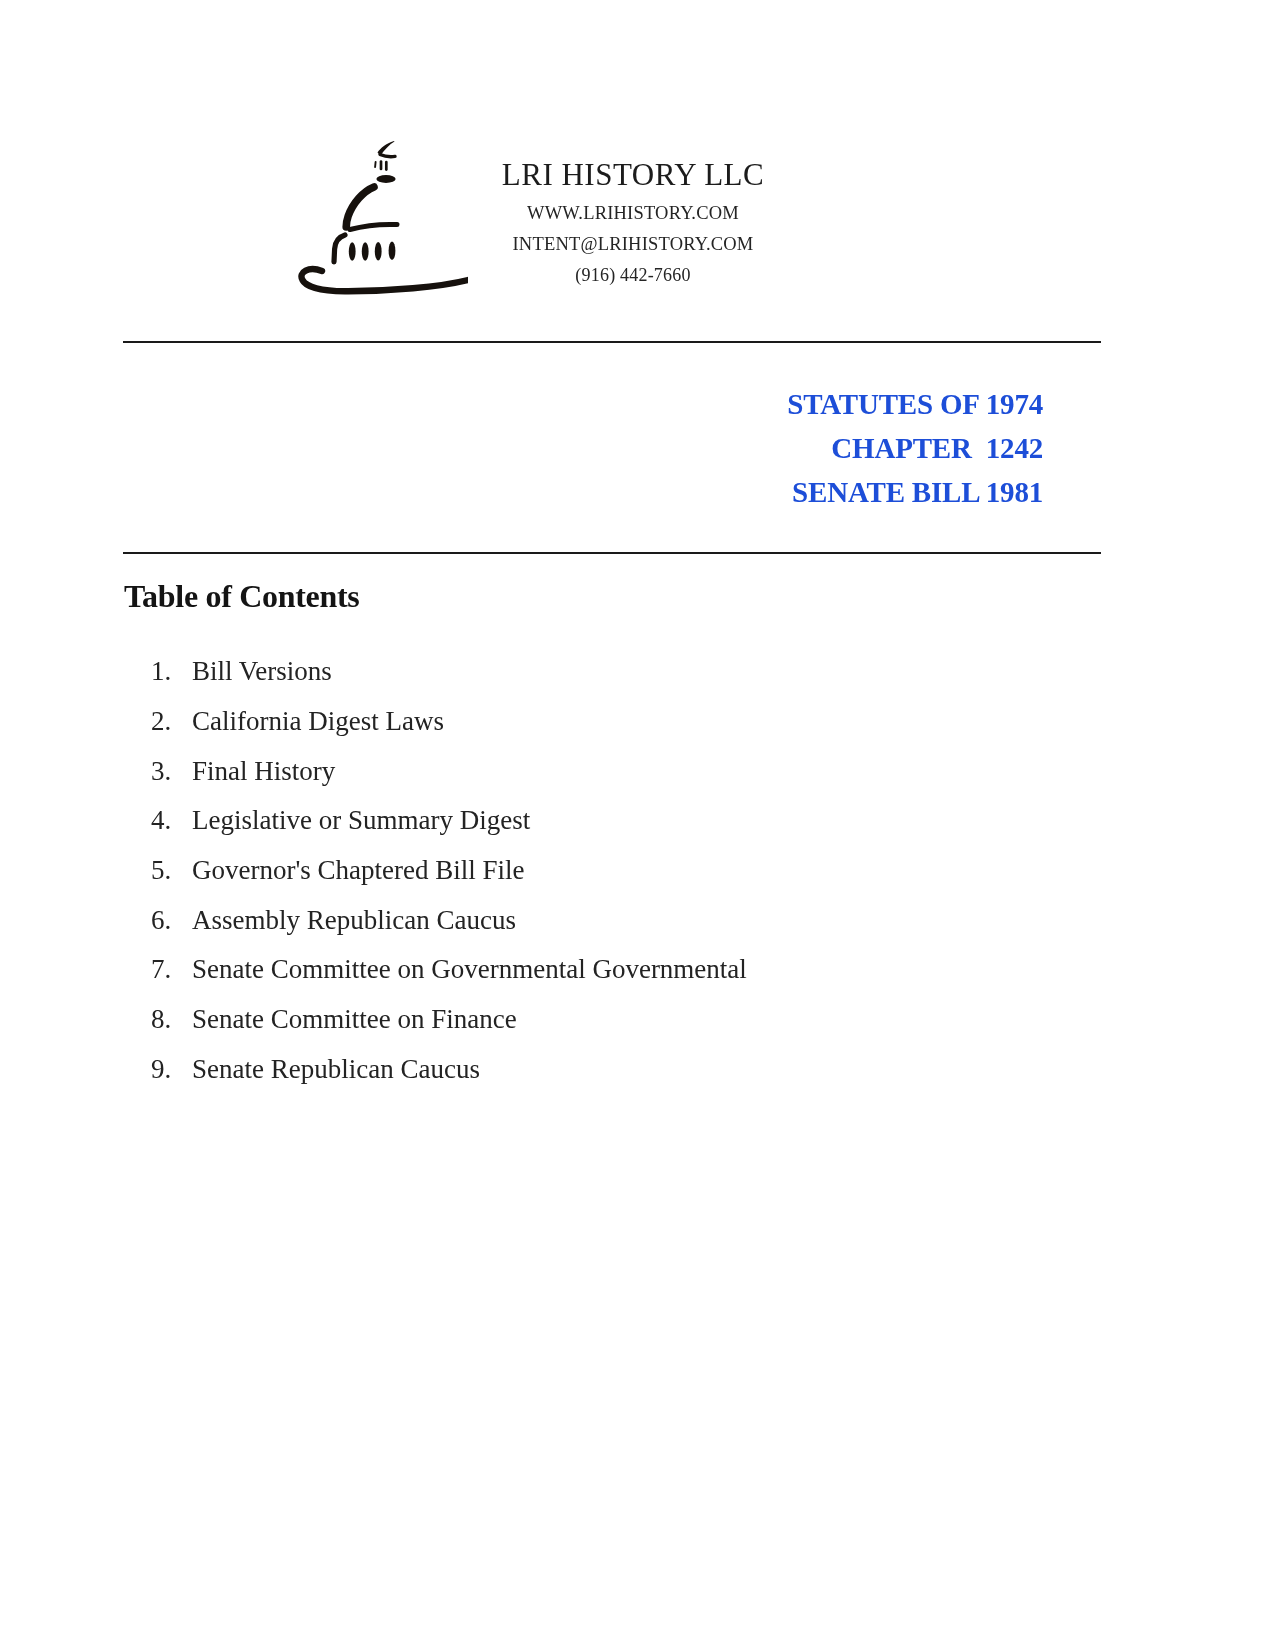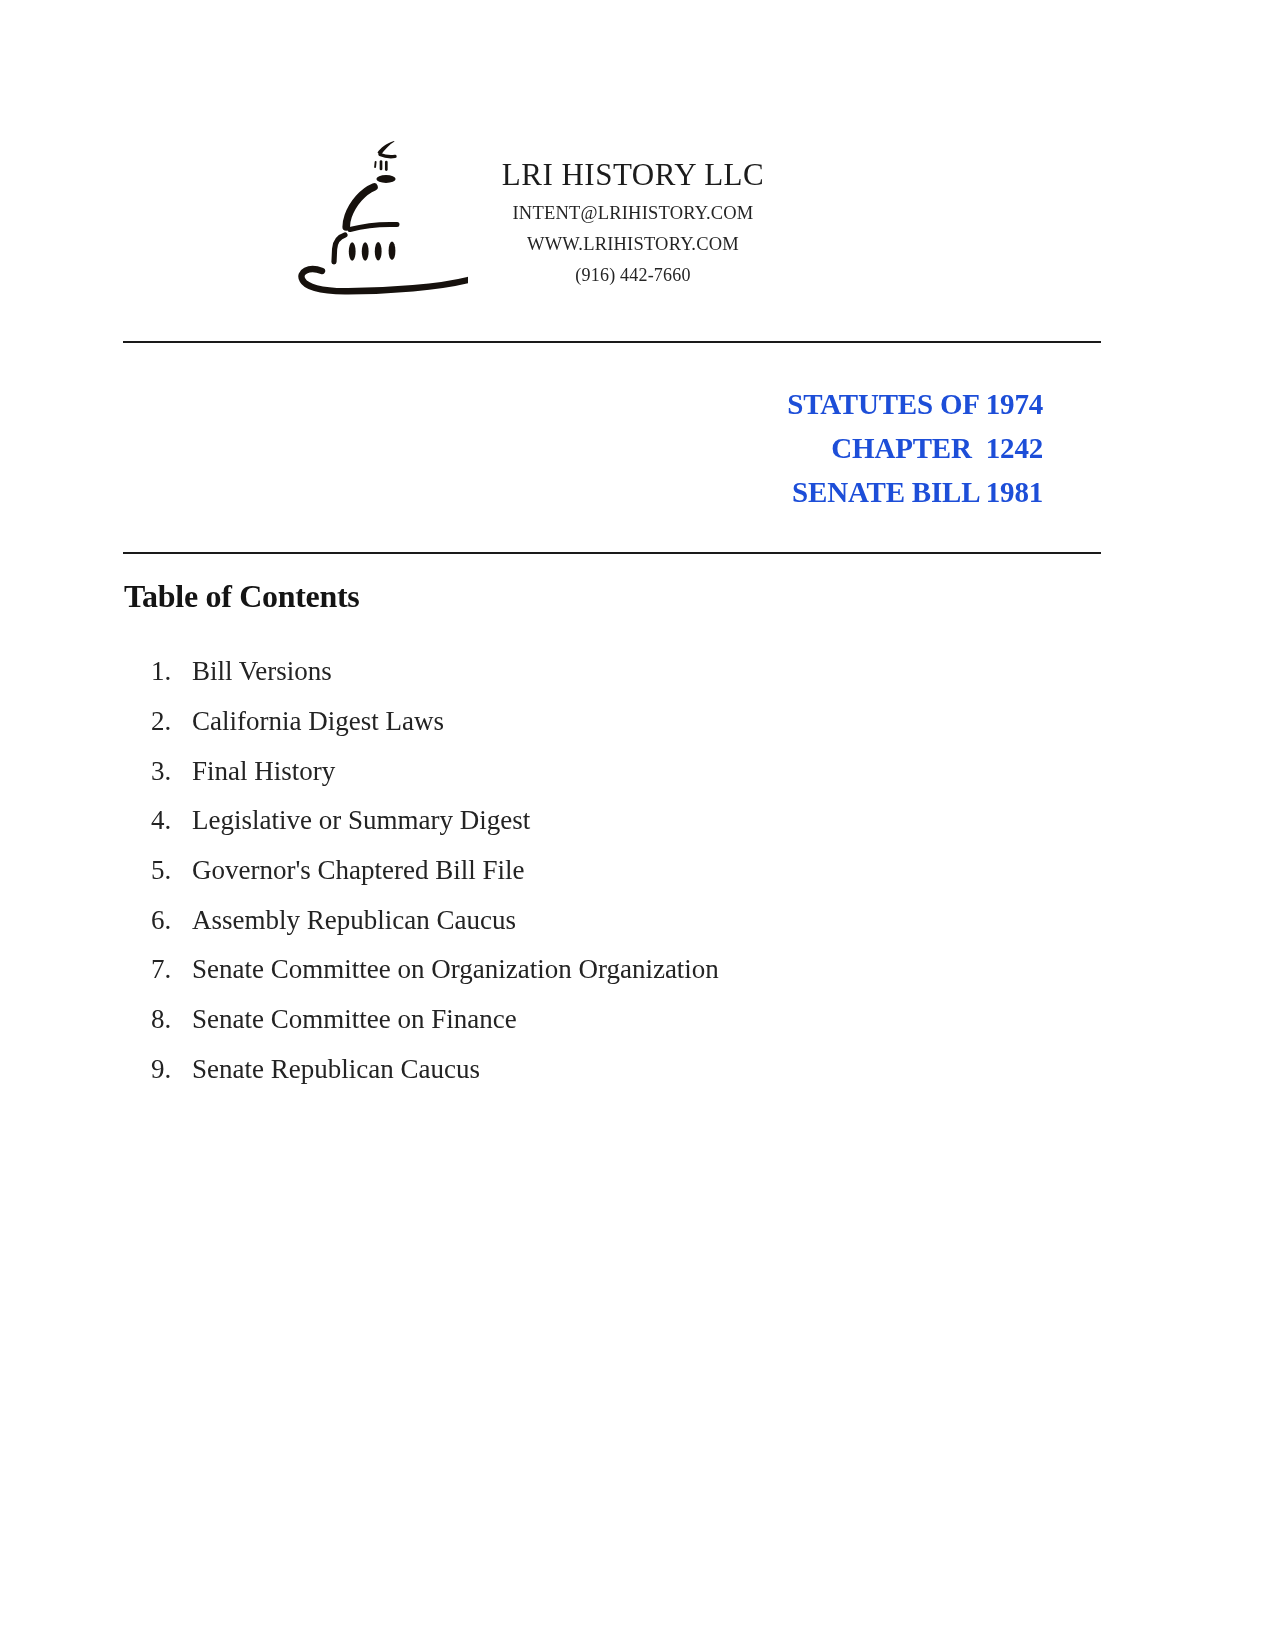--- a/index.html
+++ b/index.html
@@ -89,22 +89,22 @@
     <ellipse class="fill" cx="365.2" cy="251.5" rx="3.4" ry="9.2"></ellipse>
     <ellipse class="fill" cx="378.2" cy="251.3" rx="3.4" ry="9.2"></ellipse>
     <ellipse class="fill" cx="392.0" cy="250.8" rx="3.4" ry="9.2"></ellipse>
 
     <path class="stroke" style="stroke-width:6.4" d="M 322,271 C 309,265.8 298,272 302.5,280 C 306,287.2 322,291 345,291.2 C 390,291.4 440,287 468,280"></path>
   </svg>
 </div>
 
 <div class="abs header-text">
   <div class="company-name">LRI HISTORY LLC</div>
+  <div class="contact-line">WWW.LRIHISTORY.COM</div>
   <div class="contact-line">INTENT@LRIHISTORY.COM</div>
-  <div class="contact-line">WWW.LRIHISTORY.COM</div>
   <div class="contact-line phone">(916) 442-7660</div>
 </div>
 
 <div class="abs rule rule-top"></div>
 
 <div class="abs reference">
   <div class="reference-line">STATUTES OF 1974</div>
   <div class="reference-line">CHAPTER  1242</div>
   <div class="reference-line">SENATE BILL 1981</div>
 </div>
@@ -133,21 +133,21 @@
   <li class="toc-item">
     <span class="num">5.</span>
     <span class="label">Governor's Chaptered Bill File</span>
   </li>
   <li class="toc-item">
     <span class="num">6.</span>
     <span class="label">Assembly Republican Caucus</span>
   </li>
   <li class="toc-item">
     <span class="num">7.</span>
-    <span class="label">Senate Committee on Organization Organization</span>
+    <span class="label">Senate Committee on Governmental Governmental</span>
   </li>
   <li class="toc-item">
     <span class="num">8.</span>
     <span class="label">Senate Committee on Finance</span>
   </li>
   <li class="toc-item">
     <span class="num">9.</span>
     <span class="label">Senate Republican Caucus</span>
   </li>
 </ol>

